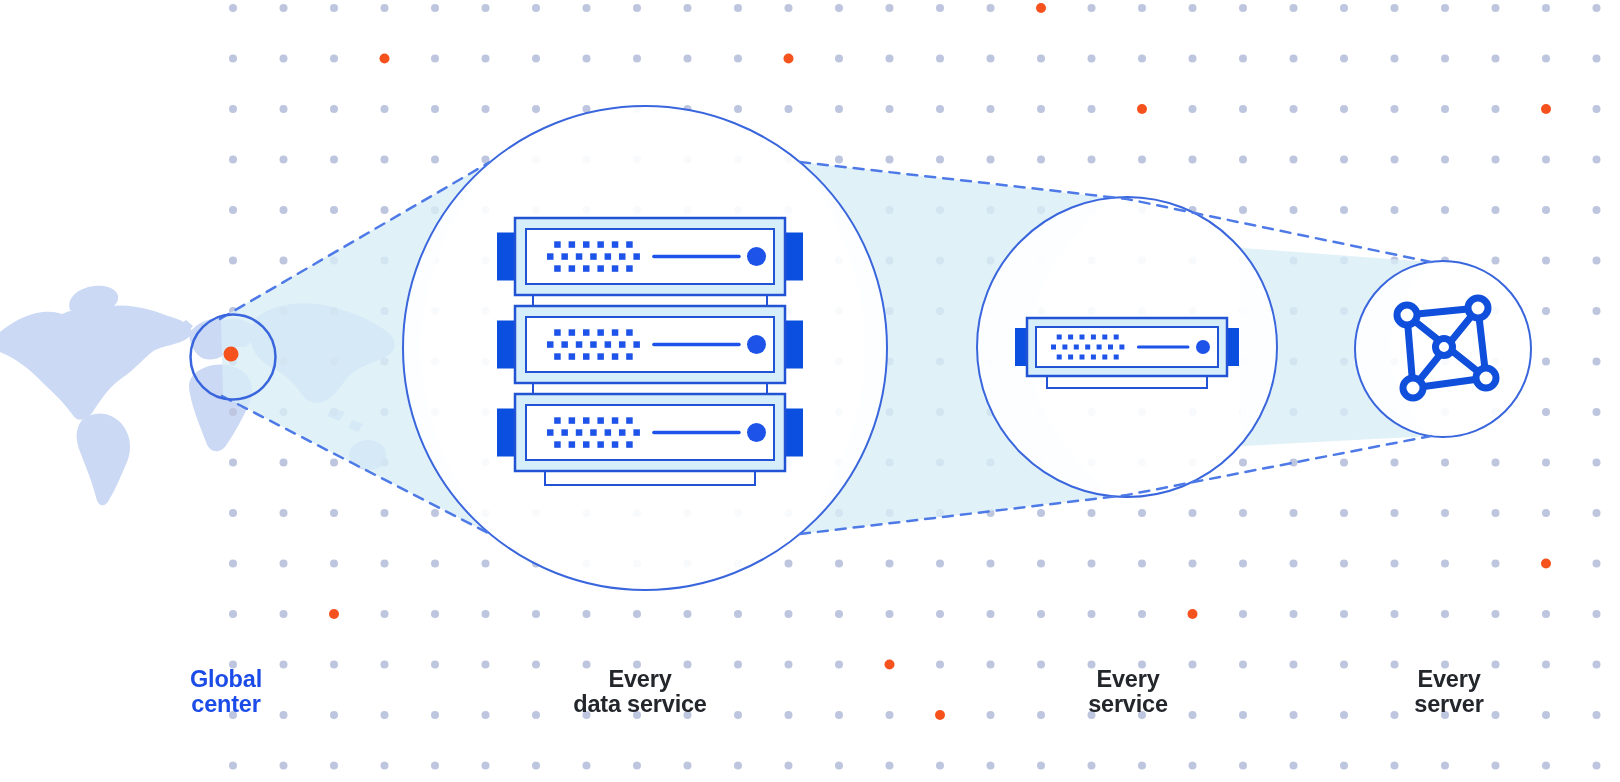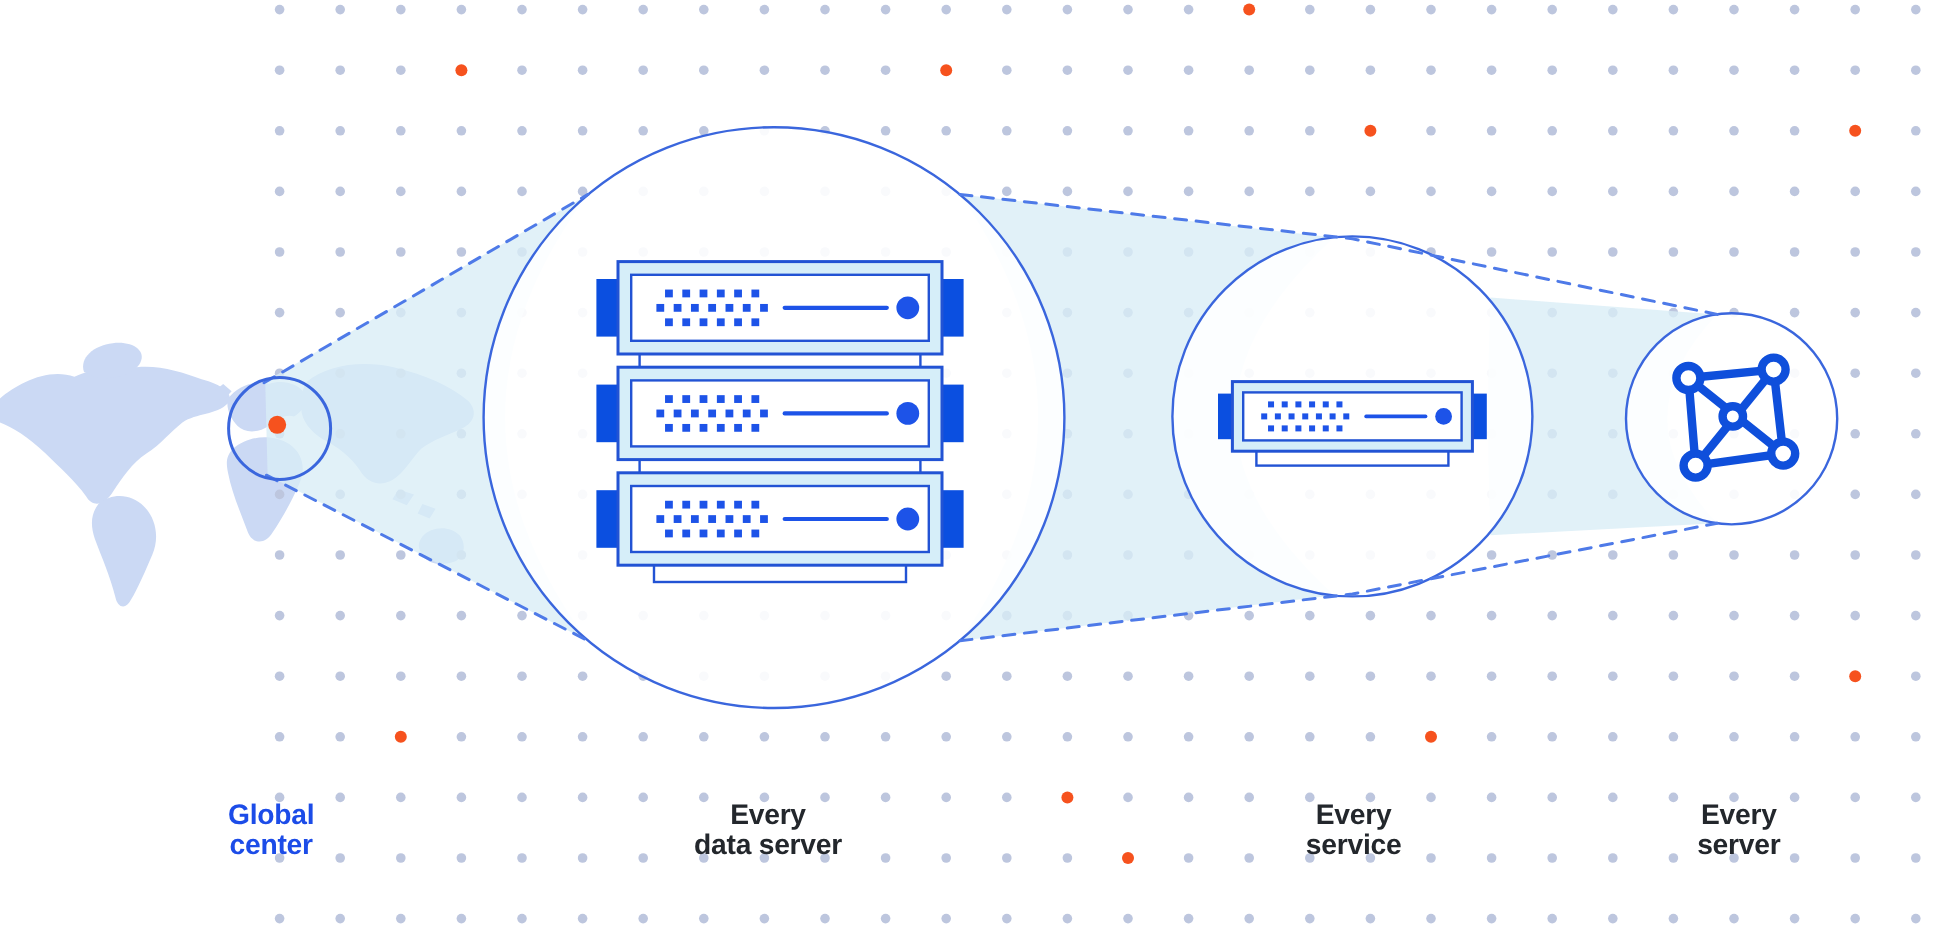--- a/index.html
+++ b/index.html
@@ -627,21 +627,21 @@
     <circle cx="1444" cy="347" r="8.5" style="fill:#fff"></circle>
   </g>
 </svg>
 
 <div class="label blue" style="left:226px">
   <span>Global</span>
   <span>center</span>
 </div>
 <div class="label" style="left:640px">
   <span>Every</span>
-  <span>data server</span>
+  <span>data service</span>
 </div>
 <div class="label" style="left:1128px">
   <span>Every</span>
   <span>service</span>
 </div>
 <div class="label" style="left:1449px">
   <span>Every</span>
   <span>server</span>
 </div>
 </div>

